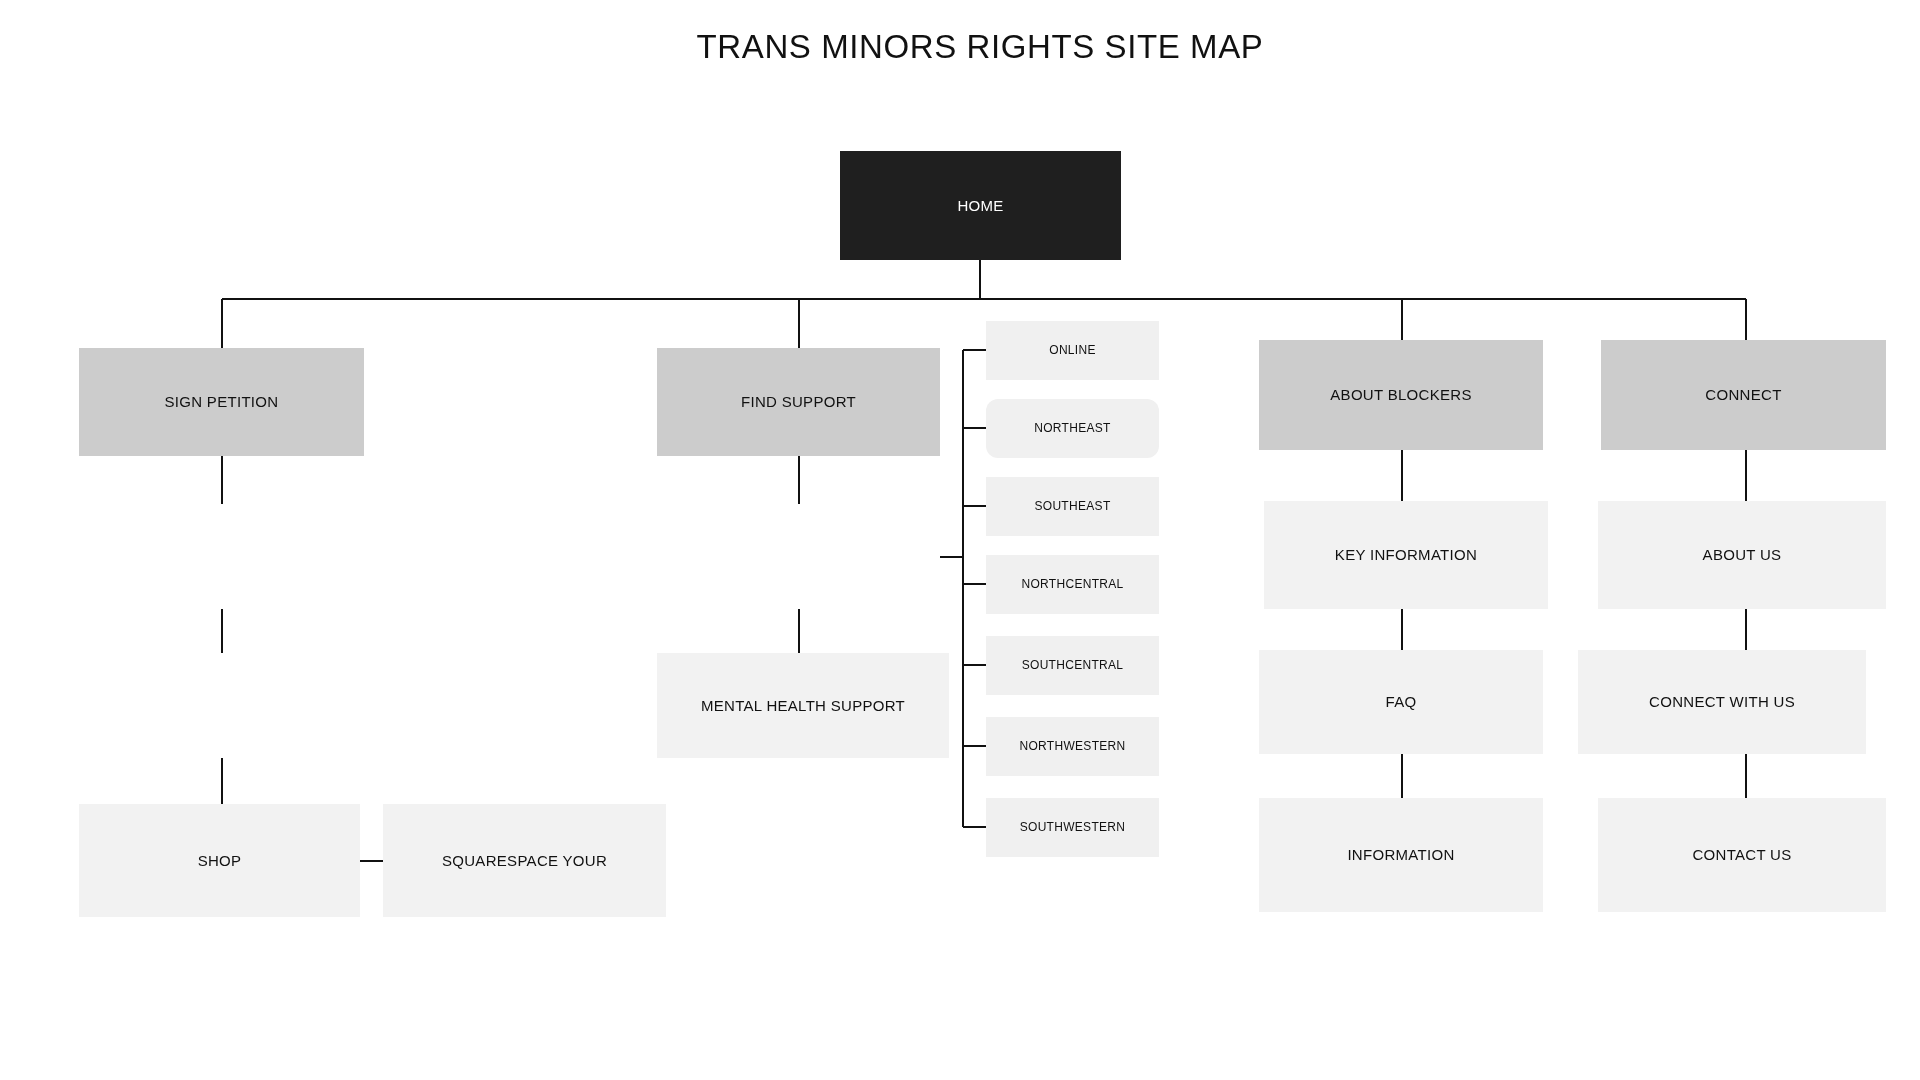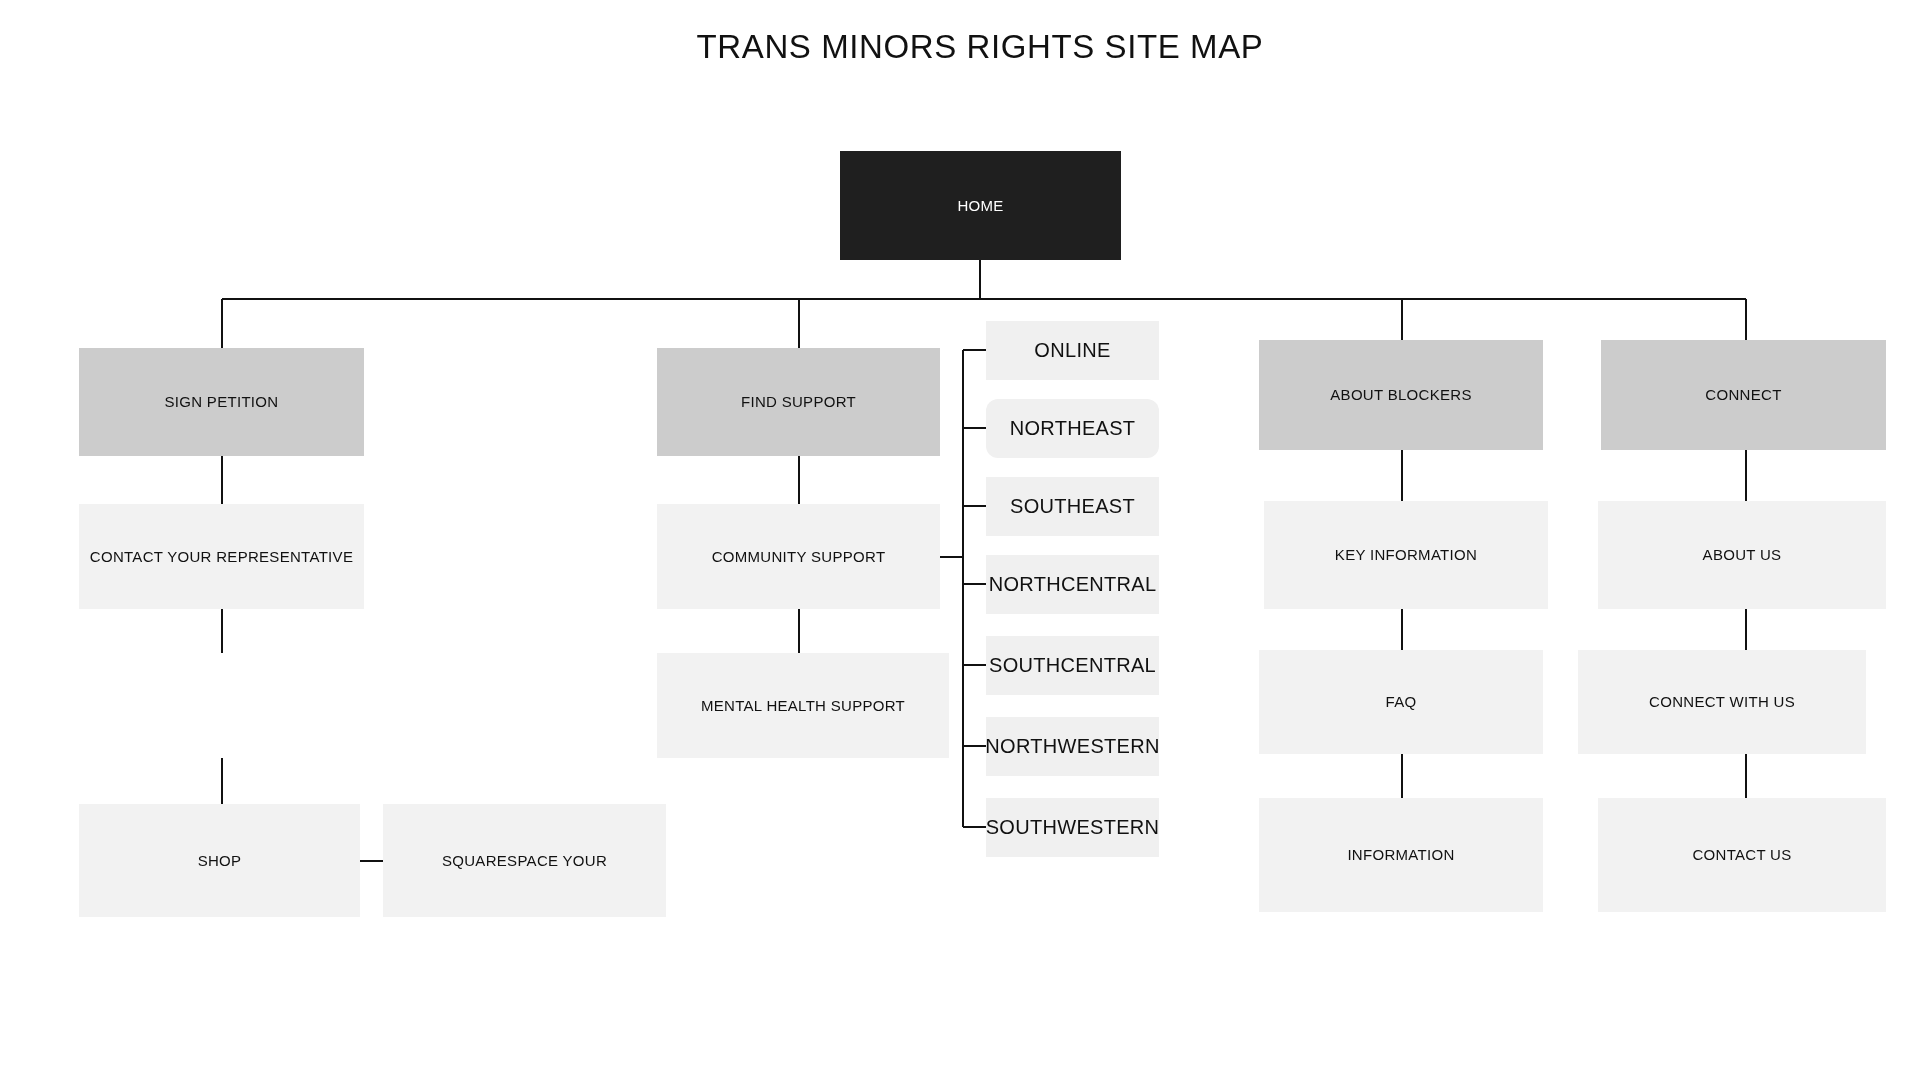--- a/index.html
+++ b/index.html
@@ -61,21 +61,21 @@
     background: #cccccc;
     color: #111111;
   }
   .node.level2 {
     background: #f2f2f2;
     color: #111111;
   }
   .node.region {
     background: #f0f0f0;
     color: #111111;
-    font-size: 20px;
+    font-size: 12px;
   }
 </style>
 </head>
 <body>
 
 <div id="canvas">
 
   <div id="title">TRANS MINORS RIGHTS SITE MAP</div>
 
   <svg id="edges" viewBox="0 0 1920 1080">
@@ -115,26 +115,24 @@
 
       <line x1="1726" y1="450" x2="1726" y2="501"></line>
       <line x1="1726" y1="609" x2="1726" y2="650"></line>
       <line x1="1726" y1="754" x2="1726" y2="798"></line>
     </g>
   </svg>
 
   <div class="node root" style="left:820px; top:151px; width:281px; height:109px;">HOME</div>
 
   <div class="node level1" style="left:59px; top:348px; width:285px; height:108px;">SIGN PETITION</div>
-  <div class="node level2" style="left:59px; top:504px; width:285px; height:105px;">CONTACT YOUR REPRESENTATIVE</div>
   <div class="node level2" style="left:59px; top:804px; width:281px; height:113px;">SHOP</div>
   <div class="node level2" style="left:363px; top:804px; width:283px; height:113px;">SQUARESPACE YOUR</div>
 
   <div class="node level1" style="left:637px; top:348px; width:283px; height:108px;">FIND SUPPORT</div>
-  <div class="node level2" style="left:637px; top:504px; width:283px; height:105px;">COMMUNITY SUPPORT</div>
   <div class="node level2" style="left:637px; top:653px; width:292px; height:105px;">MENTAL HEALTH SUPPORT</div>
 
   <div class="node region" style="left:966px; top:321px; width:173px; height:59px;">ONLINE</div>
   <div class="node region" style="left:966px; top:399px; width:173px; height:59px;border-radius:12px;">NORTHEAST</div>
   <div class="node region" style="left:966px; top:477px; width:173px; height:59px;">SOUTHEAST</div>
   <div class="node region" style="left:966px; top:555px; width:173px; height:59px;">NORTHCENTRAL</div>
   <div class="node region" style="left:966px; top:636px; width:173px; height:59px;">SOUTHCENTRAL</div>
   <div class="node region" style="left:966px; top:717px; width:173px; height:59px;">NORTHWESTERN</div>
   <div class="node level1" style="left:1239px; top:340px; width:284px; height:110px;">ABOUT BLOCKERS</div>
 

